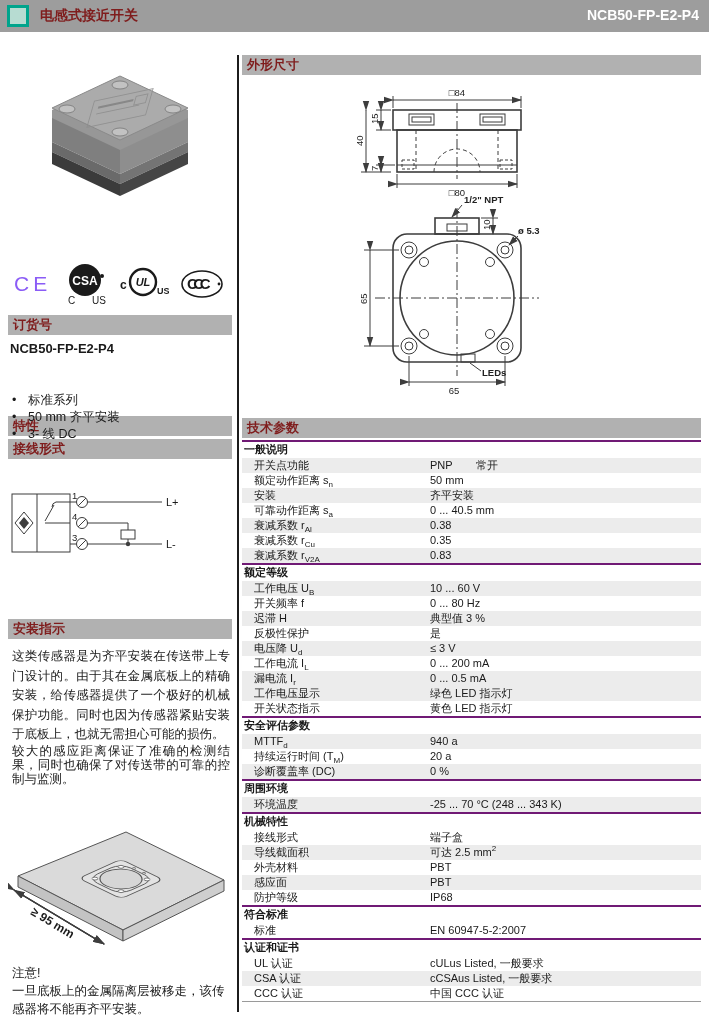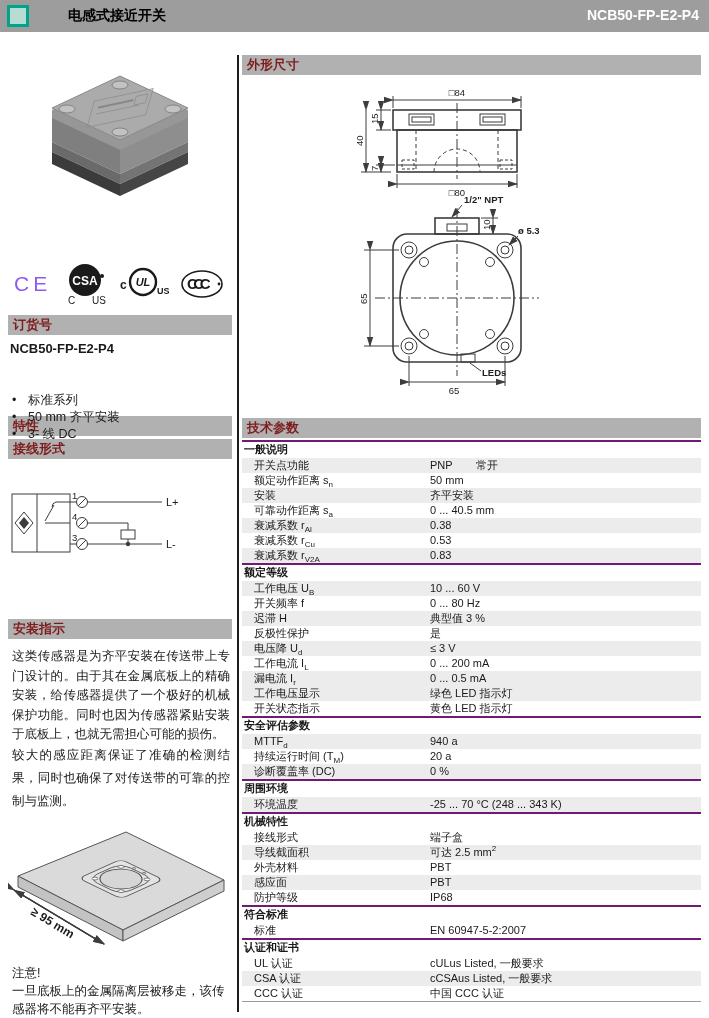--- a/index.html
+++ b/index.html
@@ -4,21 +4,21 @@
 <style>
   html,body{margin:0;padding:0;}
   body{
     width:709px;height:1018px;position:relative;overflow:hidden;
     font-family:"Liberation Sans",sans-serif;background:#fff;color:#1a1a1a;
   }
   
   .topbar{position:absolute;left:0;top:0;width:709px;height:32px;background:#9d9d9d;}
   .brand-icon{position:absolute;left:7px;top:5px;width:22px;height:22px;
     background:#b7dcd2;border:3px solid #00a48c;box-sizing:border-box;}
-  .topbar-title{position:absolute;left:40px;top:7px;color:#000000;font-weight:bold;font-size:14px;margin-left:28px;}
+  .topbar-title{position:absolute;left:40px;top:7px;color:#7f1d1d;font-weight:bold;font-size:14px;}
   .topbar-model{position:absolute;right:10px;top:7px;color:#fff;font-weight:bold;font-size:14px;}
 
   .bar{background:#b1b1b1;font-weight:bold;font-size:13px;color:#7f1d1d;
     padding:2px 5px;box-sizing:border-box;height:20px;line-height:16px;}
 
   #leftcol{position:absolute;left:8px;top:32px;width:224px;height:986px;}
   #rightcol{position:absolute;left:242px;top:32px;width:459px;}
   .vdivider{position:absolute;left:237px;top:55px;width:1.5px;height:957px;background:#1c1c1c;}
 
   
@@ -29,21 +29,21 @@
   .order-bar{position:absolute;left:0;top:283px;width:224px;}
   .order-number{position:absolute;left:2px;top:309px;font-weight:bold;font-size:13px;}
   .features-bar{position:absolute;left:0;top:336px;width:224px;margin-top:48px;}
   .features-list{position:absolute;left:4px;top:360px;font-size:12.5px;line-height:17px;}
   .features-list .li{display:flex;}
   .features-list .dot{width:16px;}
   .conn-bar{position:absolute;left:0;top:407px;width:224px;}
   .wiring{position:absolute;left:2px;top:458px;}
   .install-bar{position:absolute;left:0;top:587px;width:224px;}
   .install-p1{position:absolute;left:4px;top:615px;width:218px;font-size:12.5px;line-height:19.5px;text-align:justify;}
-  .install-p2{position:absolute;left:4px;top:712px;width:218px;font-size:12.5px;line-height:23px;text-align:justify;}
+  .install-p2{position:absolute;left:4px;top:712px;width:218px;font-size:12.5px;line-height:14px;text-align:justify;}
   .mount-img{position:absolute;left:0;top:786px;}
   .note-block{position:absolute;left:4px;top:932px;width:218px;font-size:12.5px;line-height:18px;}
 
   
   .dims-bar{position:absolute;left:0;top:23px;width:459px;}
   .dims-drawing{position:absolute;left:6px;top:52px;}
   .tech-bar{position:absolute;left:0;top:386px;width:459px;}
   #tech-table{position:absolute;left:0;top:408px;width:459px;border-bottom:1px solid #9a9a9a;}
   .trow{position:relative;height:15px;font-size:11px;line-height:15px;}
   .trow.shaded{background:#ececec;}
@@ -325,21 +325,21 @@
       <div class="trow">
         <div class="tlabel">可靠动作距离 s<sub>a</sub></div>
         <div class="tvalue">0 ... 40.5 mm</div>
       </div>
       <div class="trow shaded">
         <div class="tlabel">衰减系数 r<sub>Al</sub></div>
         <div class="tvalue">0.38</div>
       </div>
       <div class="trow">
         <div class="tlabel">衰减系数 r<sub>Cu</sub></div>
-        <div class="tvalue">0.53</div>
+        <div class="tvalue">0.35</div>
       </div>
       <div class="trow shaded">
         <div class="tlabel">衰减系数 r<sub>V2A</sub></div>
         <div class="tvalue">0.83</div>
       </div>
       <div class="trow thead">
         <div class="tlabel">额定等级</div>
       </div>
       <div class="trow shaded">
         <div class="tlabel">工作电压  U<sub>B</sub></div>

